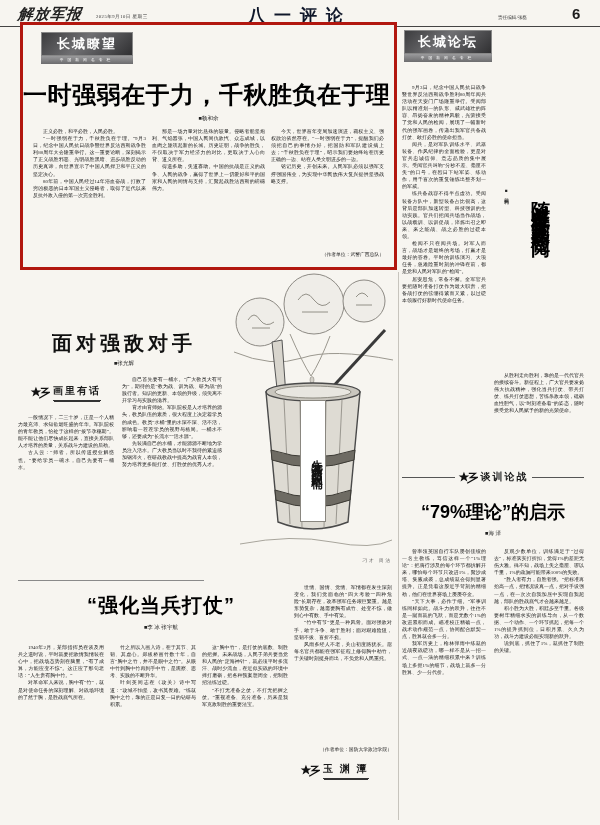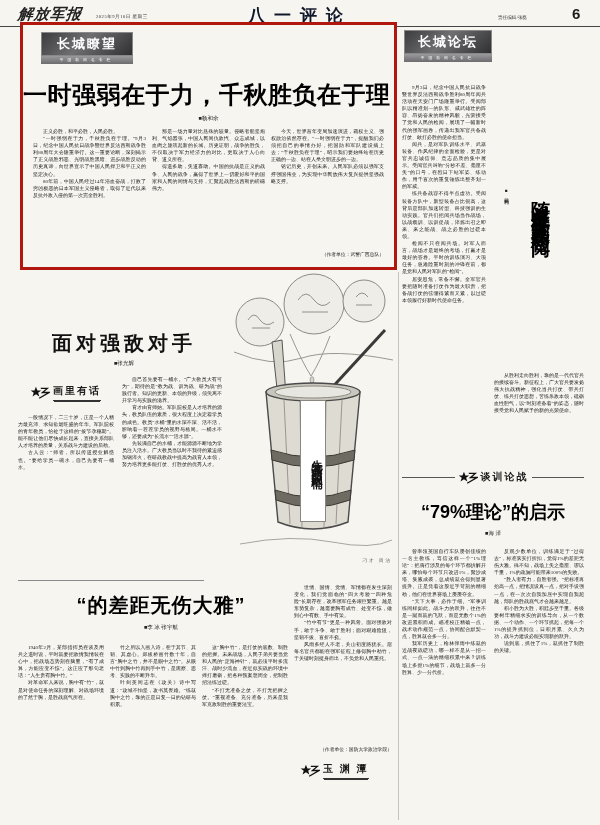--- a/index.html
+++ b/index.html
@@ -150,21 +150,21 @@
         <line x1="110" y1="130" x2="104" y2="254"></line>
       </g>
       <path d="M39,180 Q81,194 123,180 L122,190 Q81,204 40,190 Z" fill="#6e6b63" stroke="#3c3a34"></path>
       <path d="M43,220 Q81,234 119,220 L118,230 Q81,244 44,230 Z" fill="#6e6b63" stroke="#3c3a34"></path>
       <path d="M8,274 Q60,264 100,272 Q140,280 160,270" fill="none" stroke="#a8a59c" stroke-width="1"></path>
     </svg>
     <div id="cartoon-label" class="abs" style="left:68px; top:130px; width:26px; height:122px;">先装满自己的水桶</div>
     <div class="abs cartoon-credit" style="left:96px; top:288px; width:64px; text-align:right;">刁才 周洁</div>
   </div>
 
-  <div class="abs bottom-title" style="left:18px; top:592px; width:286px;">“的差距无伤大雅”</div>
+  <div class="abs bottom-title" style="left:18px; top:592px; width:286px;">“强化当兵打仗”</div>
   <div class="abs byline" style="left:18px; top:624px; width:286px;">■李 冰 张宇航</div>
   <div class="abs bodycol" style="left:18px;  top:644px; width:86px; height:168px;">
       <p class="para">1940年2月，某部指挥员在谈及用兵之道时说，平时就要把敌情我情装在心中，把战场态势刻在脑里，“有了成算，方能应变不惊”。这正应了那句老话：“人生贵有胸中竹。”</p>
       <p class="para">对革命军人来说，胸中有“竹”，就是对使命任务的深刻理解、对战场环境的了然于胸，是胜战底气所在。</p>
     </div>
   <div class="abs bodycol" style="left:110px; top:644px; width:86px; height:168px;">
       <p class="para">竹之所以入画入诗，在于其节、其韧、其虚心。郑板桥画竹数十年，自言“胸中之竹，并不是眼中之竹”。从眼中竹到胸中竹再到手中竹，是观察、思考、实践的不断升华。</p>
       <p class="para">叶剑英同志在《攻关》诗中写道：“攻城不怕坚，攻书莫畏难。”练就胸中之竹，靠的正是日复一日的钻研与积累。</p>
     </div>
   <div class="abs bodycol" style="left:202px; top:644px; width:86px; height:168px;">

